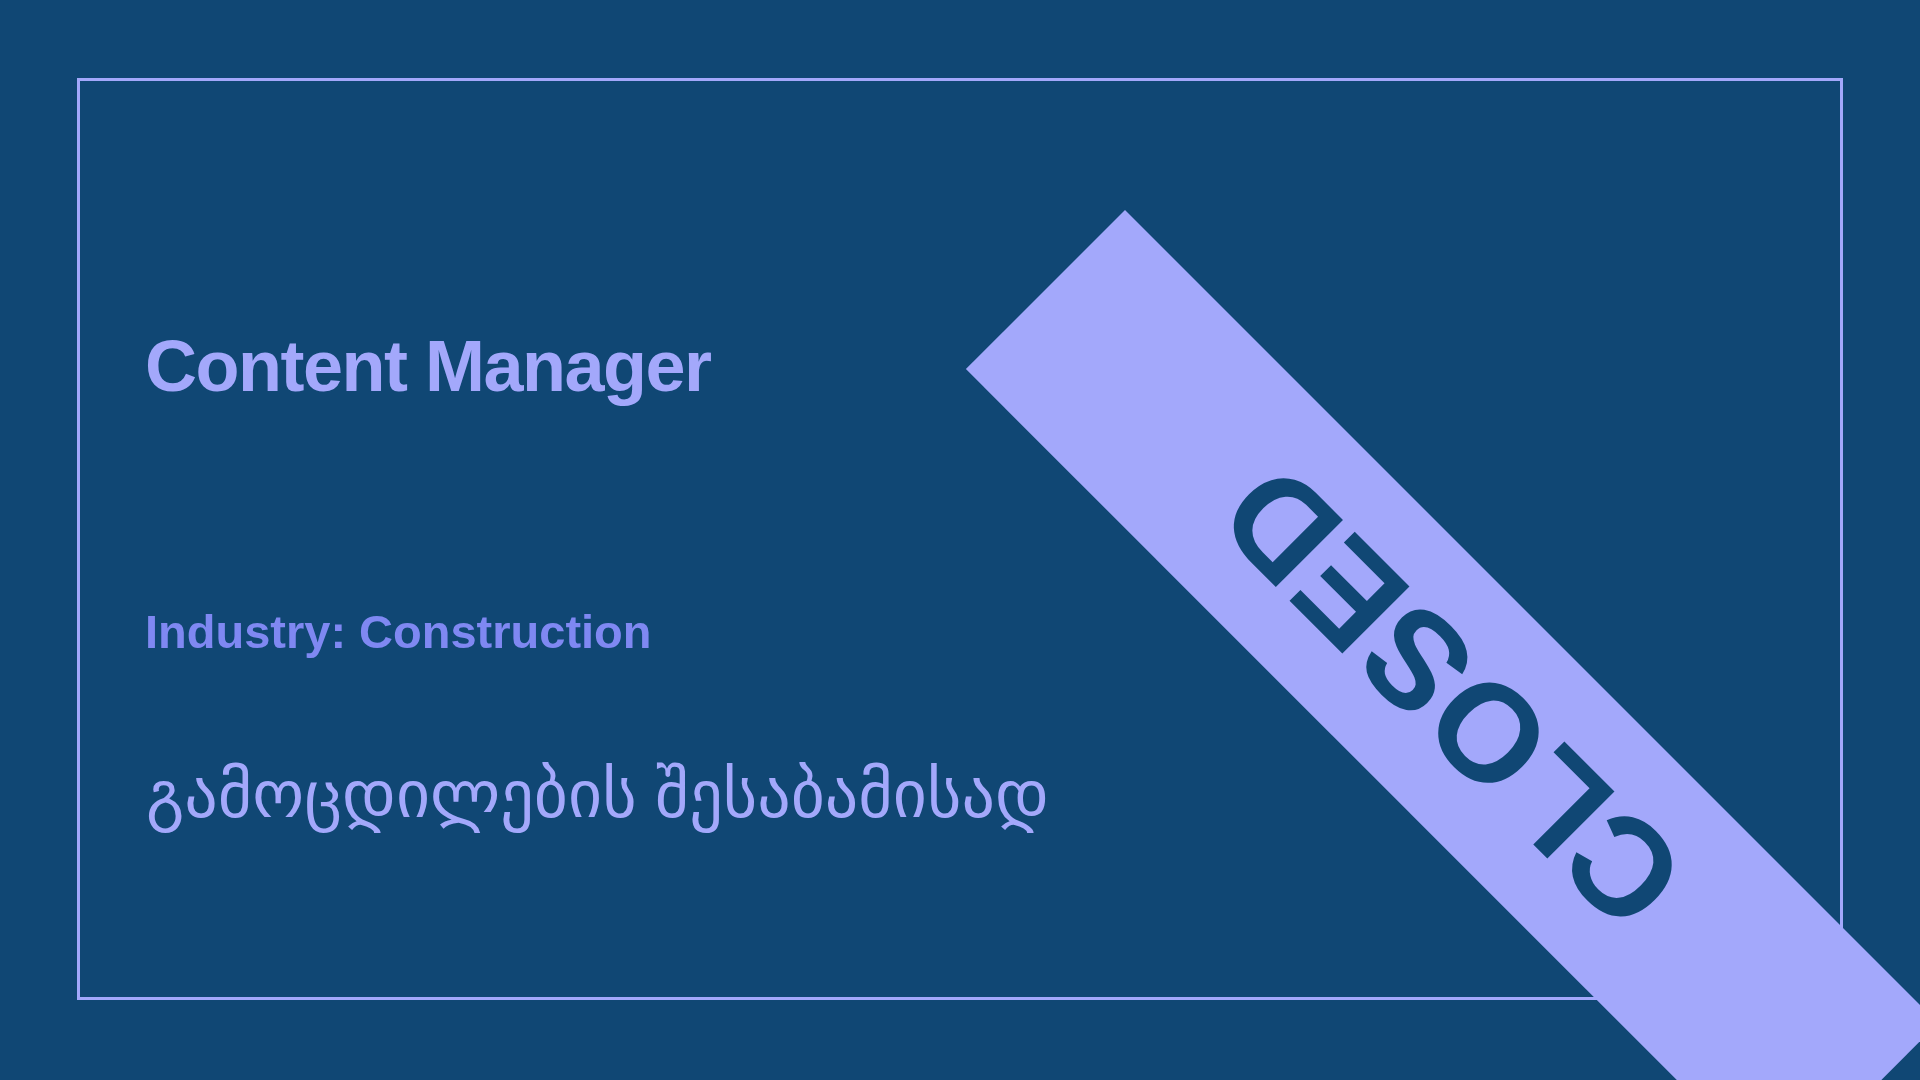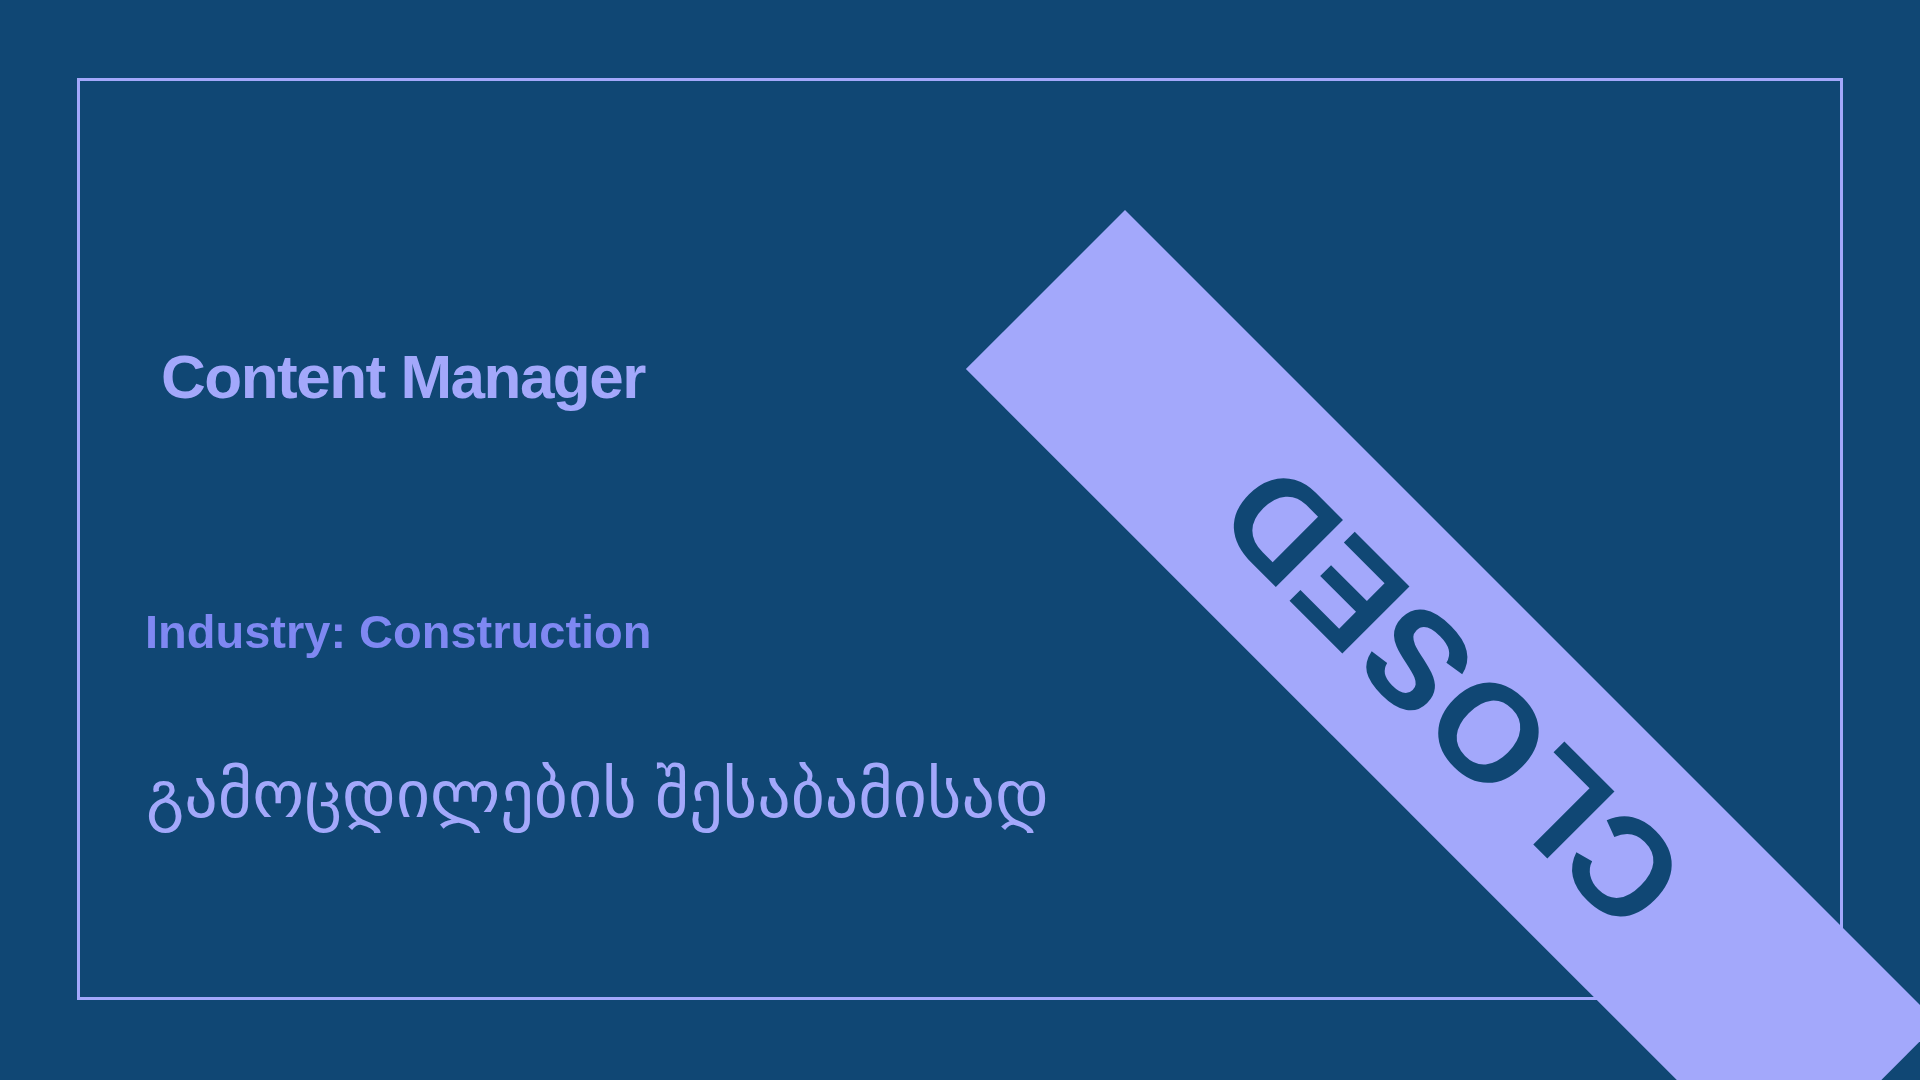--- a/index.html
+++ b/index.html
@@ -44,22 +44,22 @@
     left: 145px;
     top: 0;
     width: 1500px;
     height: 1080px;
   }
 
   #job-title {
     position: absolute;
     top: 330px;
     left: 0;
-    margin: 16px;
-    font-size: 62px;
+    margin: 0;
+    font-size: 72px;
     font-weight: 700;
     line-height: 1.0;
     letter-spacing: -1.5px;
     color: #a3a8fb;
     white-space: nowrap;
   }
 
   #job-industry {
     position: absolute;
     top: 608px;

